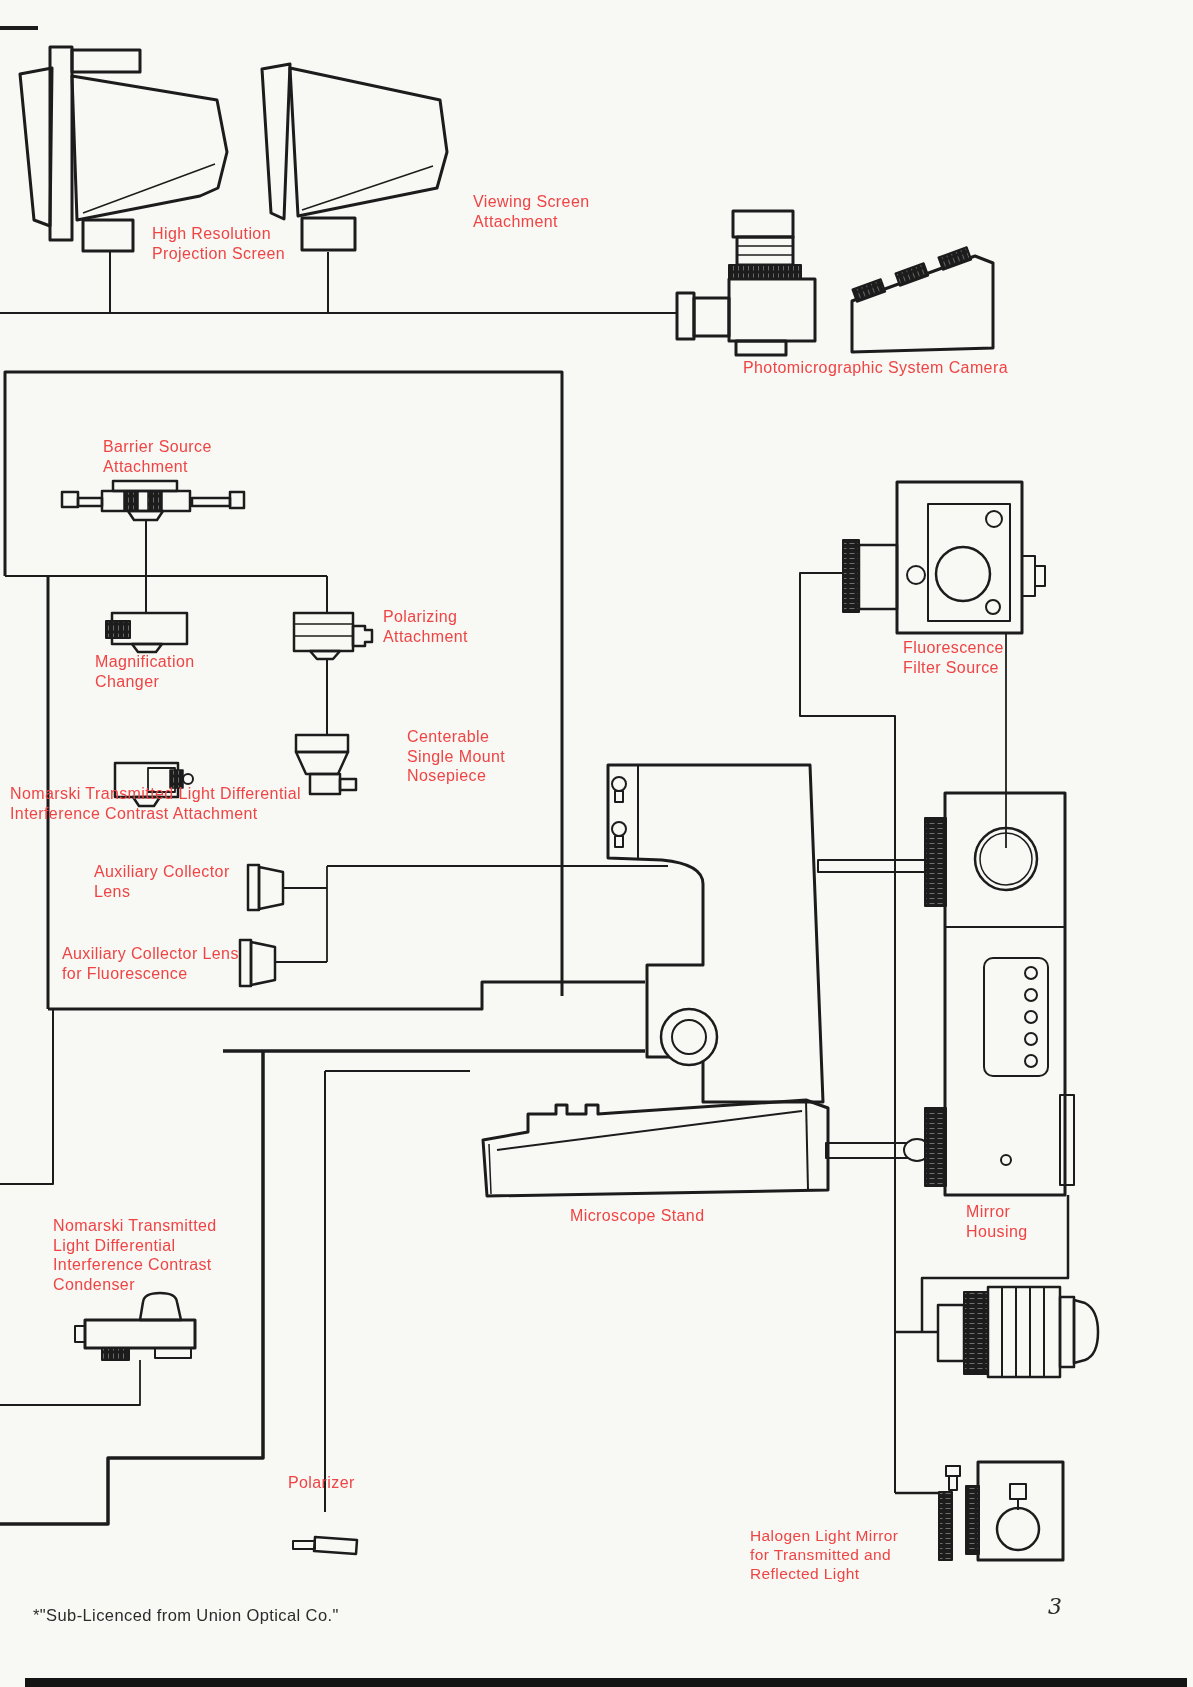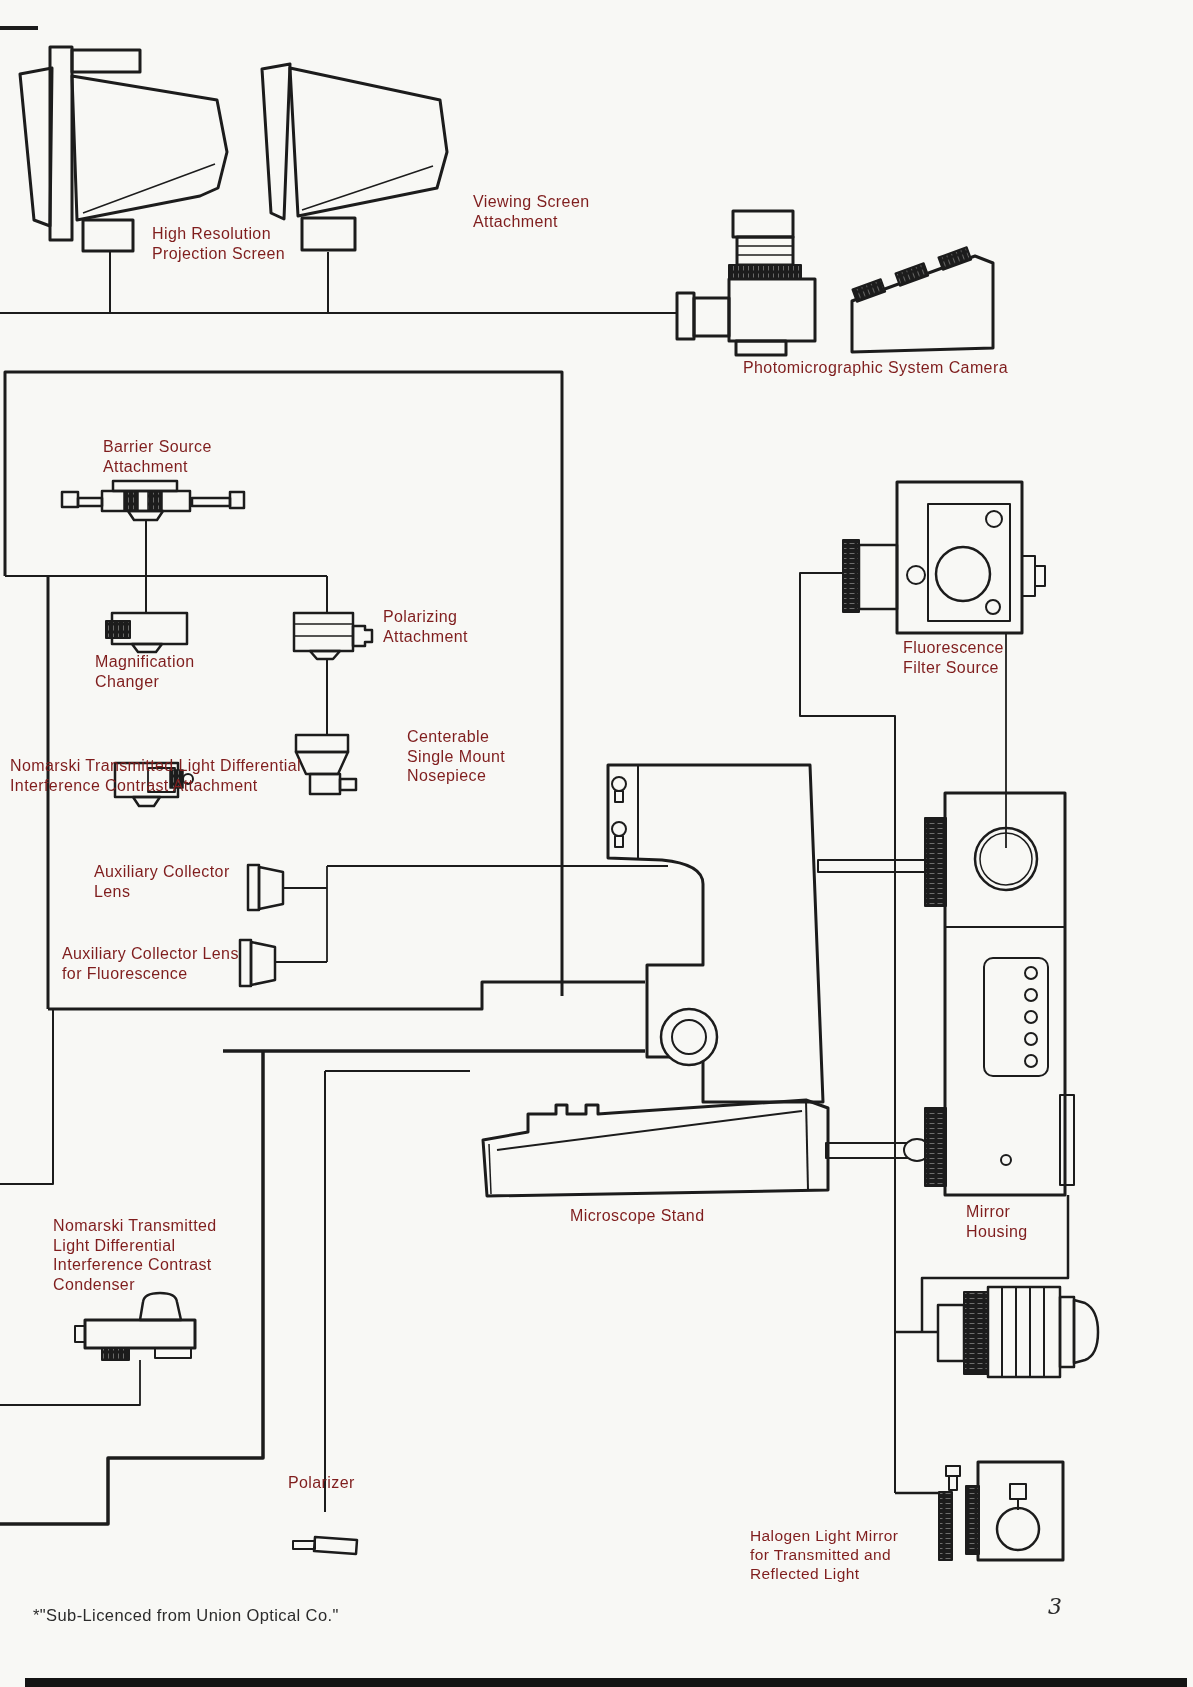--- a/index.html
+++ b/index.html
@@ -12,21 +12,21 @@
     font-family:"Liberation Sans", sans-serif;
     color:#242424;
   }
   .page svg{position:absolute;left:0;top:0;}
   .lbl{
     position:absolute;
     font-size:16px;
     line-height:1.22;
     letter-spacing:0.4px;
     white-space:pre-line;
-    color:#7f1d1d;
+    color:#ef4444;
   }
   .lbl-sm{font-size:15.5px;}
   .footnote{
     position:absolute;
     font-size:16.5px;
     letter-spacing:0.4px;
     color:#2b2b2b;
   }
   .pagenum{
     position:absolute;
@@ -259,21 +259,21 @@
   <div class="lbl" style="left:743px;top:358px;">Photomicrographic System Camera</div>
   <div class="lbl" style="left:103px;top:437px;">Barrier Source
 Attachment</div>
   <div class="lbl" style="left:95px;top:652px;">Magnification
 Changer</div>
   <div class="lbl" style="left:383px;top:607px;">Polarizing
 Attachment</div>
   <div class="lbl" style="left:407px;top:727px;">Centerable
 Single Mount
 Nosepiece</div>
-  <div class="lbl" style="left:10px;top:756px;">Nomarski Transmitted Light Differential
+  <div class="lbl" style="left:10px;top:784px;">Nomarski Transmitted Light Differential
 Interference Contrast Attachment</div>
   <div class="lbl" style="left:94px;top:862px;">Auxiliary Collector
 Lens</div>
   <div class="lbl" style="left:62px;top:944px;">Auxiliary Collector Lens
 for Fluorescence</div>
   <div class="lbl" style="left:903px;top:638px;">Fluorescence
 Filter Source</div>
   <div class="lbl" style="left:570px;top:1206px;">Microscope Stand</div>
   <div class="lbl" style="left:966px;top:1202px;">Mirror
 Housing</div>

